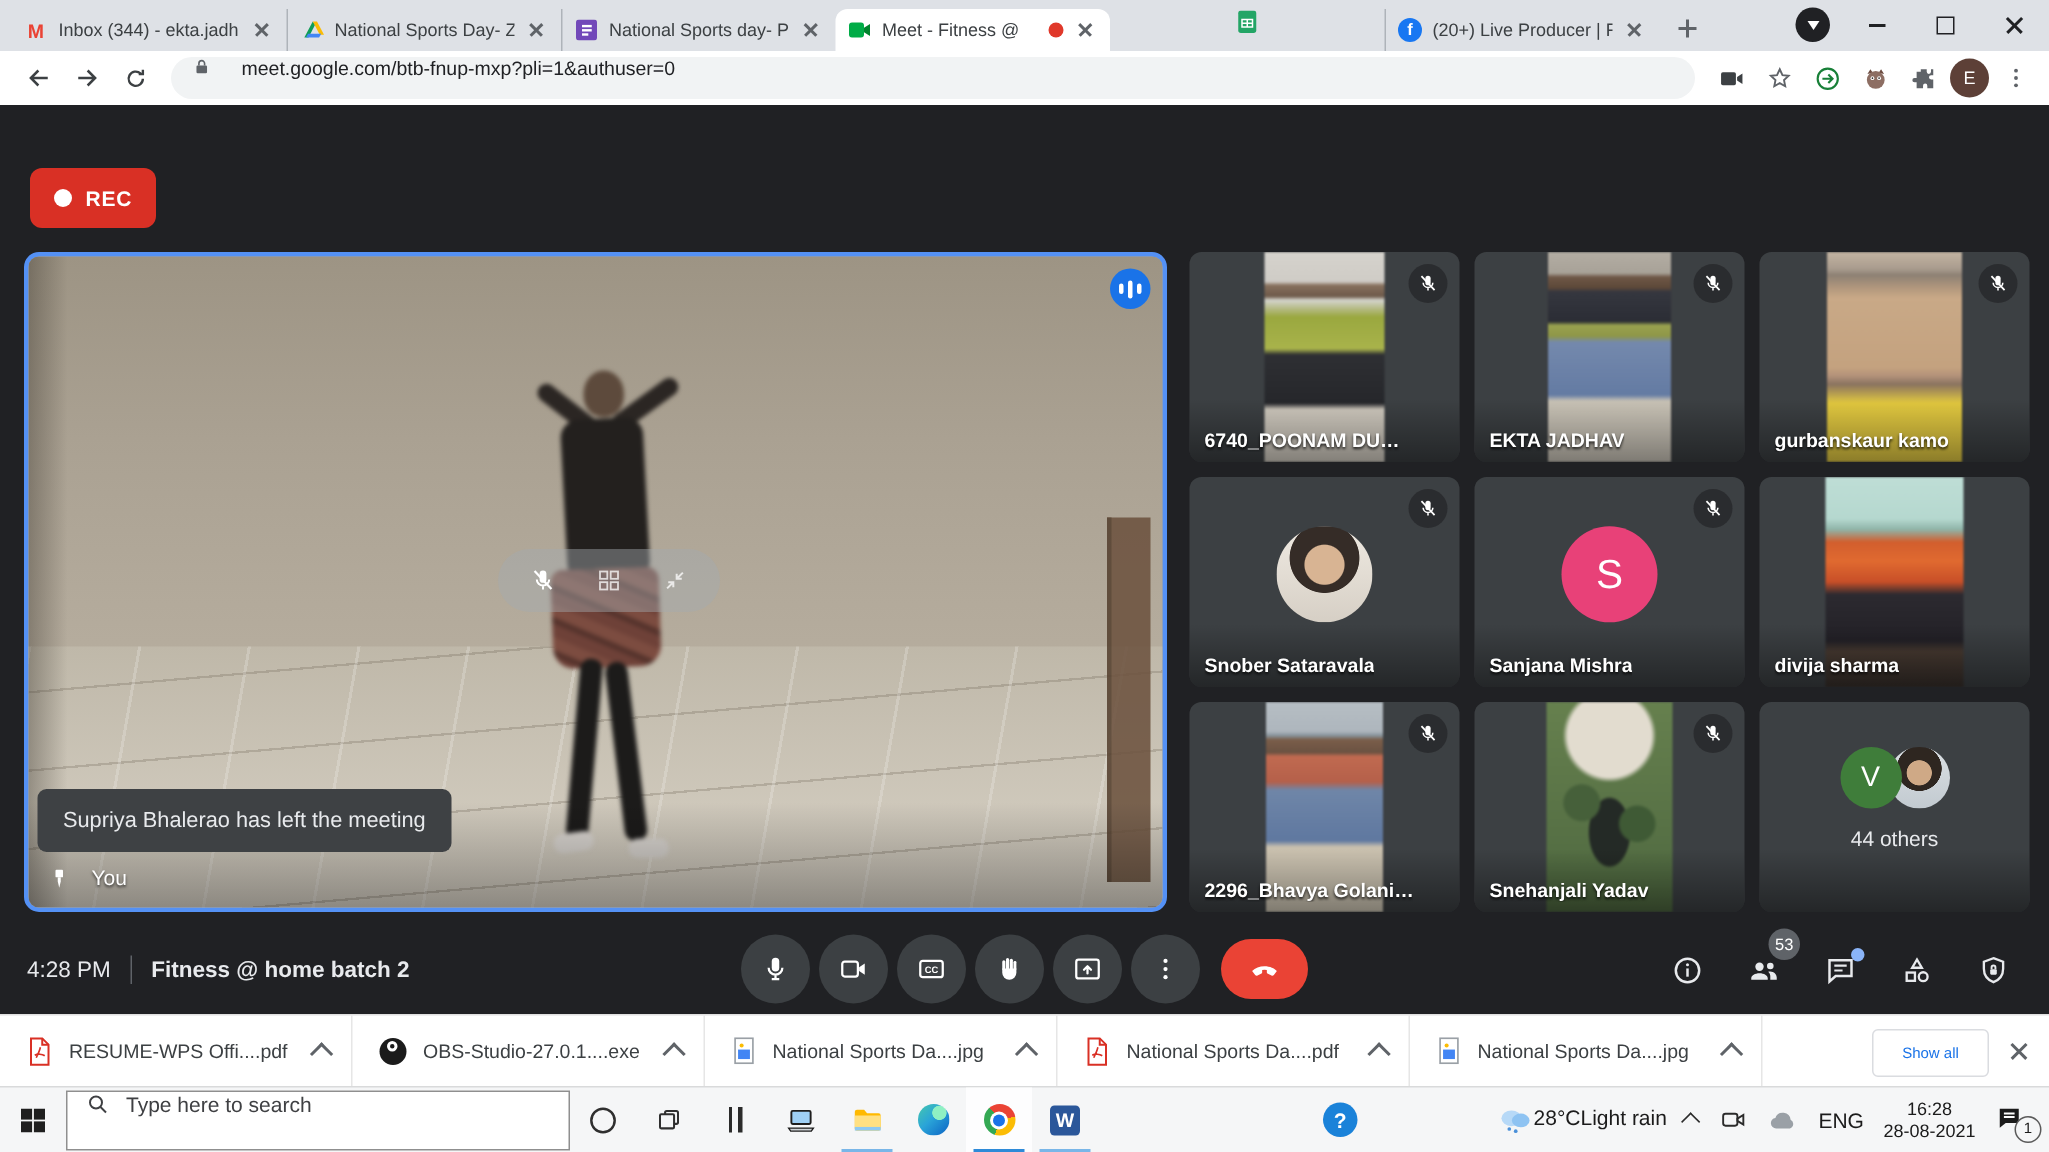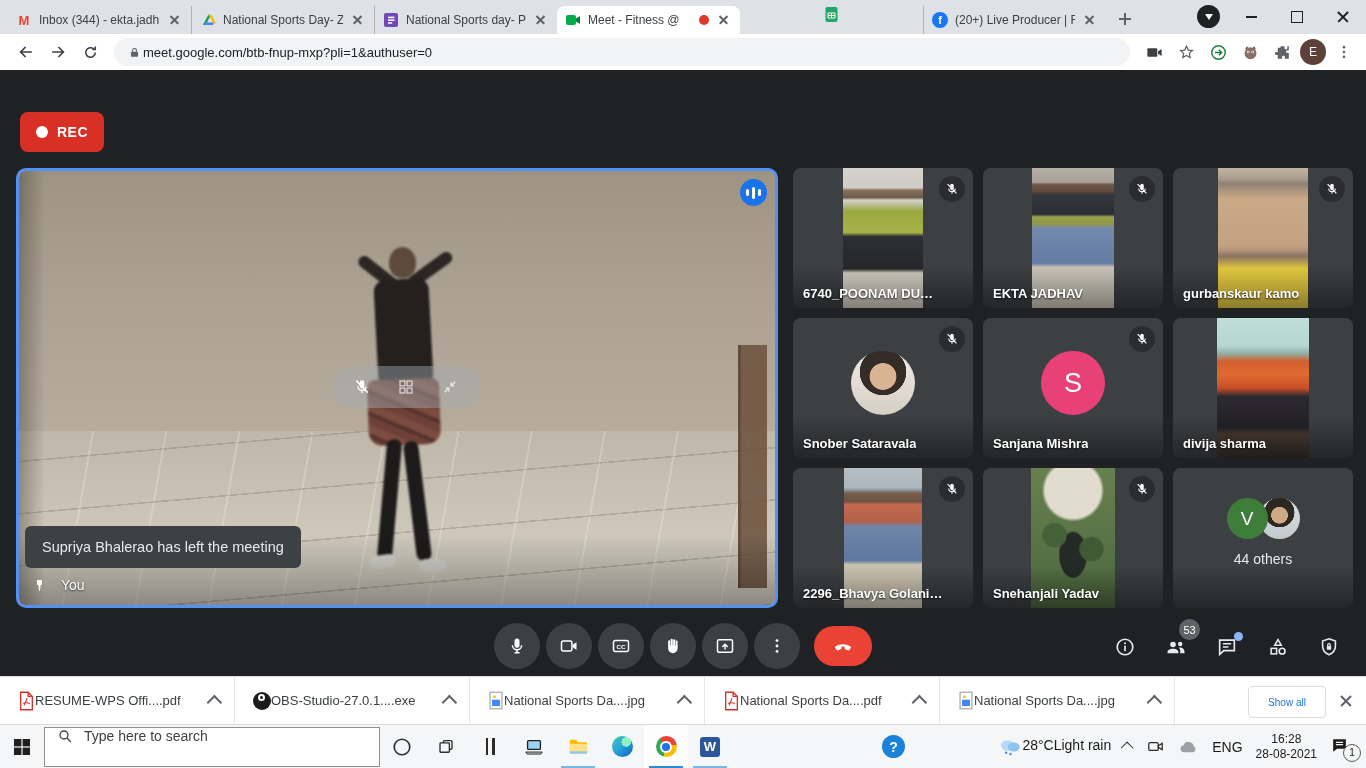--- a/index.html
+++ b/index.html
@@ -31,22 +31,22 @@
   .wc-min i{width:11px;height:1.6px;background:#202124;display:block;}
   .wc-max i{width:10px;height:10px;border:1.4px solid #202124;display:block;}
   .wc-close i{width:14px;height:14px;position:relative;display:block;}
   .wc-close i::before,.wc-close i::after{content:"";position:absolute;left:0;top:6.2px;width:14px;height:1.6px;background:#202124;}
   .wc-close i::before{transform:rotate(45deg);} .wc-close i::after{transform:rotate(-45deg);}
 
   
   .navbar{position:absolute;top:34px;left:0;width:1366px;height:36px;background:#fff;
           display:flex;align-items:center;box-sizing:border-box;padding:0 8px 0 12px;gap:4px;}
   .nbtn{width:28px;height:28px;display:flex;align-items:center;justify-content:center;border-radius:50%;cursor:pointer;flex:0 0 28px;}
-  .omnibox{flex:1;height:28px;background:#f1f3f4;border-radius:14px;display:flex;align-items:center;
-           gap:2px;padding:0 14px;margin:0 6px;font-size:13px;color:#202124;min-width:0;cursor:text;}
+  .omnibox{flex:1;height:28px;background:#f1f3f4;border-radius:14px;display:flex;align-items:flex-start;
+           gap:20px;padding:0 14px;margin:0 6px;font-size:13px;color:#202124;min-width:0;cursor:text;}
   .omni-url{white-space:nowrap;overflow:hidden;}
   .avatar-sm{width:26px;height:26px;border-radius:50%;background:#5d4037;color:#fff;font-size:12px;
              display:flex;align-items:center;justify-content:center;cursor:pointer;flex:0 0 26px;}
 
   
   .meet{position:absolute;top:86px;left:0;width:1366px;height:606px;background:#202124;}
   .rec-badge{position:absolute;left:20px;top:26px;height:40px;border-radius:8px;background:#d93025;
              color:#fff;display:flex;align-items:center;gap:9px;padding:0 16px;font-weight:bold;
              font-size:14px;letter-spacing:.5px;}
   .rec-badge i{width:12px;height:12px;border-radius:50%;background:#fff;}
@@ -132,21 +132,21 @@
   .hangup{width:58px;height:40px;border-radius:20px;background:#ea4335;display:flex;align-items:center;justify-content:center;margin-left:8px;cursor:pointer;}
   .right-icons{position:absolute;right:24px;top:548px;display:flex;align-items:center;gap:25px;}
   .ricon{position:relative;width:26px;height:26px;display:flex;align-items:center;justify-content:center;cursor:pointer;}
   .badge53{position:absolute;top:-15px;right:-11px;min-width:21px;height:21px;border-radius:50%;background:#5f6368;
            color:#fff;font-size:11px;display:flex;align-items:center;justify-content:center;}
   .bluedot{position:absolute;top:-2px;right:-3px;width:9px;height:9px;border-radius:50%;background:#8ab4f8;}
 
   
   .downloads{position:absolute;top:676px;left:0;width:1366px;height:48px;background:#fff;
              border-top:1px solid #e0e0e0;display:flex;align-items:stretch;box-sizing:border-box;}
-  .ditem{width:235px;display:flex;align-items:center;padding:0 12px 0 18px;
+  .ditem{width:235px;display:flex;align-items:center;gap:11px;padding:0 12px 0 18px;
          border-right:1px solid #e6e6e6;font-size:13px;color:#3c4043;box-sizing:border-box;cursor:pointer;}
   .dname{flex:1;white-space:nowrap;overflow:hidden;}
   .chev-up{width:9px;height:9px;border-left:2px solid #5f6368;border-top:2px solid #5f6368;
            transform:rotate(45deg) translateY(3px);flex:0 0 9px;cursor:pointer;}
   .obs-ic{width:18px;height:18px;border-radius:50%;background:#1b1b1b;position:relative;flex:0 0 18px;}
   .obs-ic::after{content:"";position:absolute;left:4.5px;top:2.5px;width:7px;height:7px;border:2.2px solid #fff;border-radius:50%;box-sizing:border-box;}
   .show-all{position:absolute;right:40px;top:9px;width:76px;height:30px;border:1px solid #dadce0;border-radius:4px;
             color:#1a73e8;font-size:10px;display:flex;align-items:center;justify-content:center;cursor:pointer;background:#fff;}
   .dl-close{position:absolute;right:8px;top:12px;width:24px;height:24px;position:absolute;cursor:pointer;}
   .dl-close::before,.dl-close::after{content:"";position:absolute;left:5px;top:11px;width:14px;height:1.8px;background:#5f6368;}
@@ -480,20 +480,25 @@
 
       <div class="tile">
         <div class="others-wrap">
           <div class="ava40 ava-green">V</div>
           <div class="ava40 photo2"></div>
         </div>
         <div class="others-label">44 others</div>
       </div>
     </div>
 
+    <div class="meet-info">
+      <span>4:28 PM</span>
+      <span class="sep"></span>
+      <span class="mtitle">Fitness @ home batch 2</span>
+    </div>
 
     <div class="controls">
       <div class="cbtn">
         <svg width="20" height="20" viewBox="0 0 24 24">
             <path fill="#fff" d="M12 14a3 3 0 0 0 3-3V6a3 3 0 0 0-6 0v5a3 3 0 0 0 3 3z"></path>
             <path fill="none" stroke="#fff" stroke-width="1.8" d="M6.5 11a5.5 5.5 0 0 0 11 0M12 16.5V20M9 20h6"></path>
           </svg>
       </div>
       <div class="cbtn">
         <svg width="20" height="20" viewBox="0 0 24 24">

